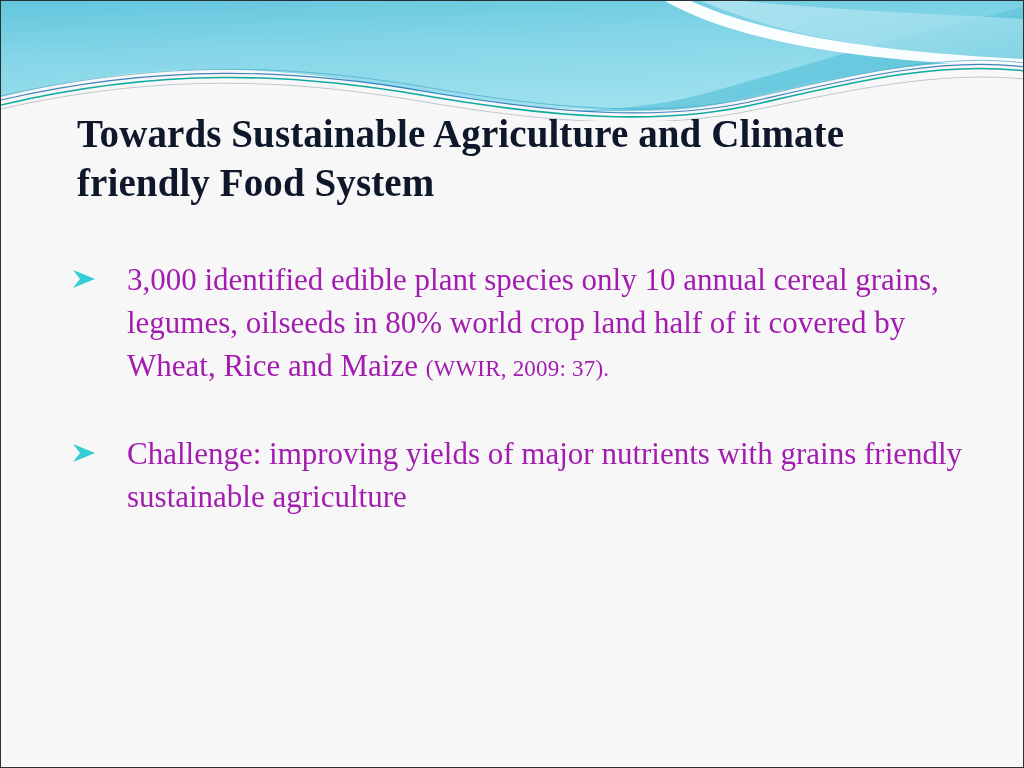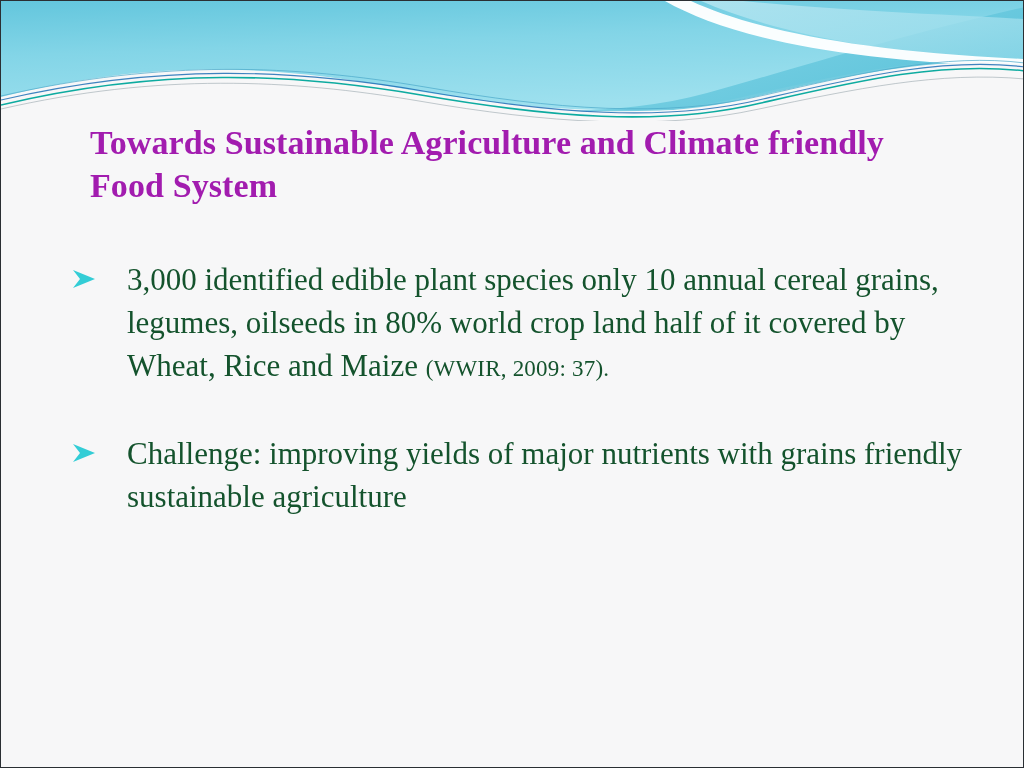--- a/index.html
+++ b/index.html
@@ -29,26 +29,26 @@
   }
 
   
   #title-block {
     position: absolute;
     left: 72px;
     top: 104px;
     width: 890px;
   }
   #title-block .title-text {
-    margin: 17px;
+    margin: 4px;
     font-family: "Liberation Serif", "DejaVu Serif", serif;
     font-weight: bold;
-    font-size: 34px;
+    font-size: 39px;
     line-height: 1.26;
-    color: #a21caf;
+    color: #0f172a;
     letter-spacing: 0.1px;
   }
 
   
   #body-block {
     position: absolute;
     left: 70px;
     top: 258px;
     width: 900px;
   }
@@ -68,21 +68,21 @@
     display: flex;
     justify-content: flex-start;
   }
   .bullet-marker svg { display: block; }
 
   .bullet-text {
     flex: 1 1 auto;
     font-family: "Liberation Serif", "DejaVu Serif", serif;
     font-size: 31px;
     line-height: 1.38;
-    color: #14532d;
+    color: #a21caf;
   }
   .citation {
     font-size: 23px;
     letter-spacing: 0.2px;
   }
 </style>
 </head>
 <body>
 
 <div id="slide">

